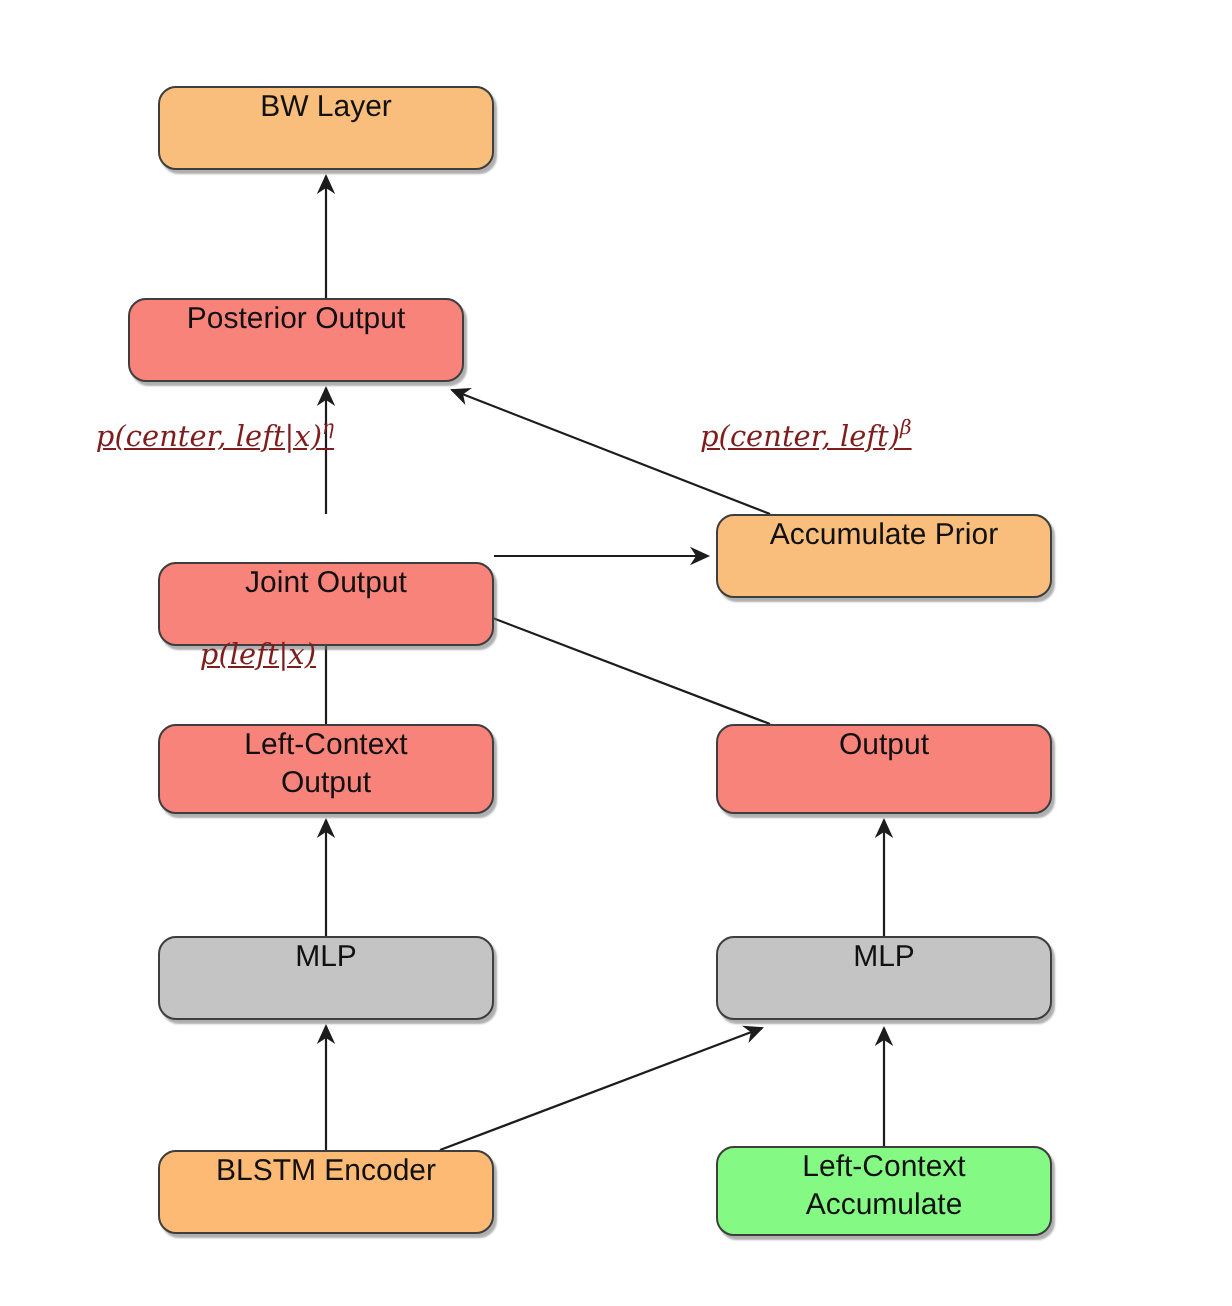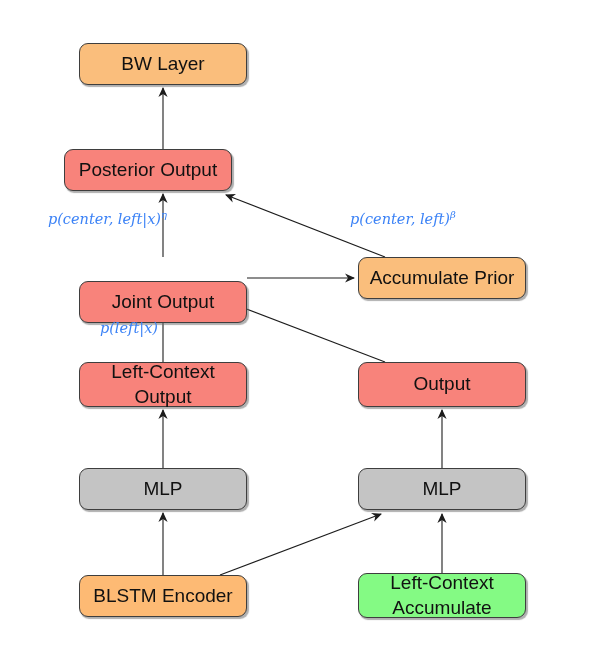--- a/index.html
+++ b/index.html
@@ -20,45 +20,45 @@
   .node {
     position: absolute;
     box-sizing: border-box;
     width: 168px;
     height: 42px;
     border: 1.3px solid #3e3e3e;
     border-radius: 9px;
     display: flex;
     flex-direction: column;
     align-items: center;
-    justify-content: center;
     text-align: center;
-    font-size: 19px;
+    font-size: 15px;
     line-height: 1.28;
     color: #111111;
     box-shadow: 1.5px 2px 1px rgba(110,110,110,0.55);
   }
   .node.tall { height: 45px; }
   .n-bw      { left: 79px;  top: 43px;  }
   .n-post    { left: 64px;  top: 149px; }
   .n-joint   { left: 79px;  top: 257px; margin-top: 24px; }
   .n-accum   { left: 358px; top: 257px; }
   .n-lco     { left: 79px;  top: 362px; }
   .n-cso     { left: 358px; top: 362px; }
   .n-mlpl    { left: 79px;  top: 468px; }
   .n-mlpr    { left: 358px; top: 468px; }
   .n-blstm   { left: 79px;  top: 575px; }
   .n-lce     { left: 358px; top: 573px; height: 46px; }
   .mathlabel {
     position: absolute;
     font-family: "DejaVu Serif", serif;
     font-style: italic;
     font-size: 14.5px;
-    color: #3b82f6;
+    color: #7f1d1d;
     white-space: nowrap;
+    text-decoration: underline;
   }
   .mathlabel sup {
     font-size: 10px;
     font-style: italic;
     line-height: 0;
   }
   .ml-eta    { right: 449px; top: 211px; text-align: right; }
   .ml-beta   { left: 350px;  top: 211px; }
   .ml-left   { right: 458px; top: 320px; text-align: right; }
   .ml-center { left: 348px;  top: 320px; }

